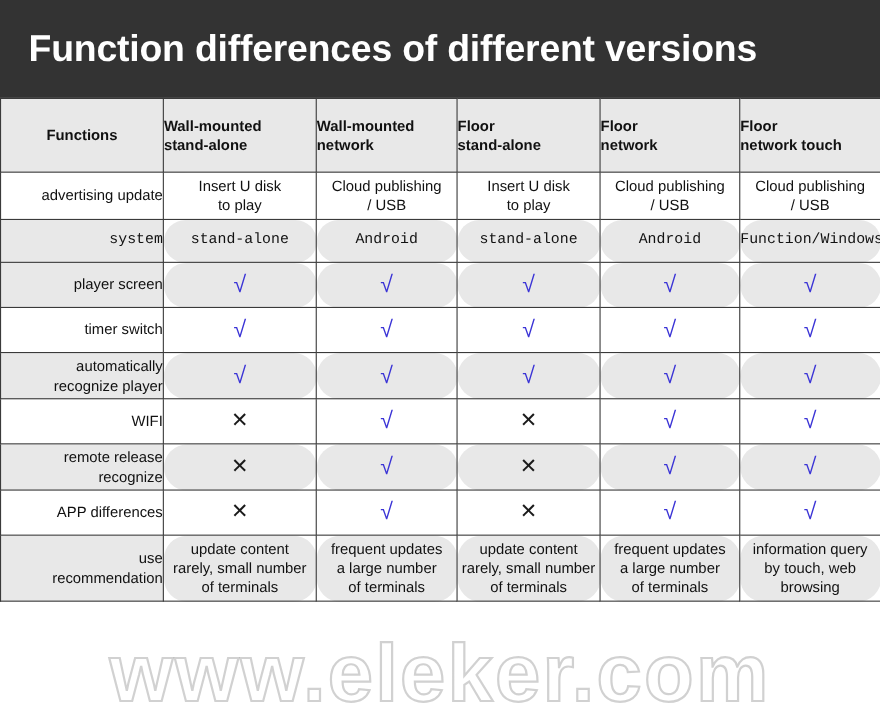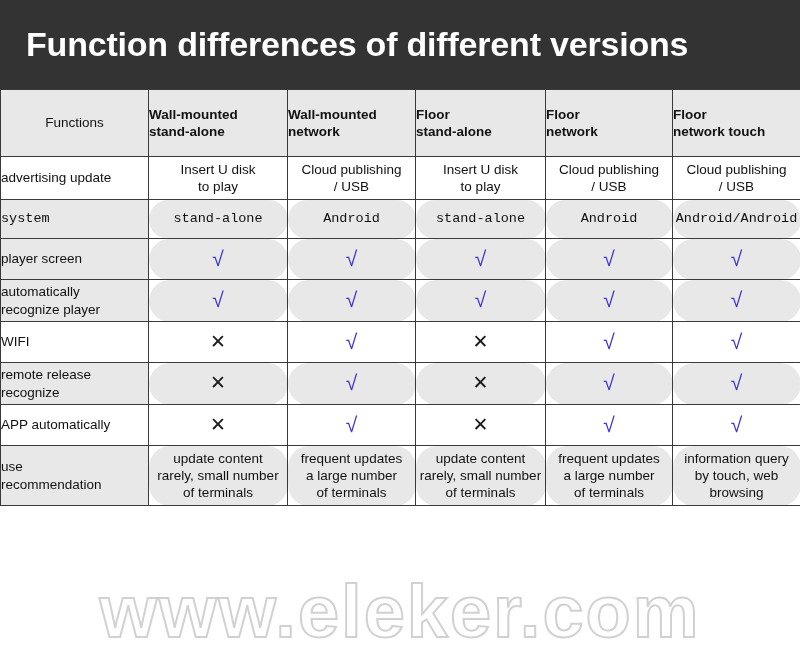--- a/index.html
+++ b/index.html
@@ -59,34 +59,34 @@
   }
   
   thead th {
     background: #e8e8e8;
     height: 66px;
     font-weight: bold;
     font-size: 15px;
     vertical-align: middle;
   }
   th.head-func {
-    font-weight: normal;
+    font-weight: bold;
     font-size: 16px;
   }
   th.head-col {
     text-align: left;
     padding-left: 10px;
   }
   th.head-col.pad-wide { padding-left: 20px; }
 
   tbody tr.shade td { background: #e8e8e8; }
   tbody tr.plain td { background: #ffffff; }
 
   td.rowlabel {
-    text-align: left;
+    text-align: right;
     font-size: 14px;
     padding: 4px 3px;
     margin-left: 40px;
   }
   td.cell {
     text-align: center;
     font-size: 13.5px;
     padding: 4px 5px;
     border-radius: 21px;
   }
@@ -226,26 +226,36 @@
           <td class="cell">
             <div>Android</div>
           </td>
           <td class="cell">
             <div>stand-alone</div>
           </td>
           <td class="cell">
             <div>Android</div>
           </td>
           <td class="cell">
-            <div>Android/Android</div>
+            <div>Function/Windows</div>
           </td>
         </tr>
         <tr class="shade r-mark">
           <td class="rowlabel">
             <div>player screen</div>
+          </td>
+          <td class="cell mark"><span class="tick">√</span></td>
+          <td class="cell mark"><span class="tick">√</span></td>
+          <td class="cell mark"><span class="tick">√</span></td>
+          <td class="cell mark"><span class="tick">√</span></td>
+          <td class="cell mark"><span class="tick">√</span></td>
+        </tr>
+        <tr class="plain r-mark">
+          <td class="rowlabel">
+            <div>timer switch</div>
           </td>
           <td class="cell mark"><span class="tick">√</span></td>
           <td class="cell mark"><span class="tick">√</span></td>
           <td class="cell mark"><span class="tick">√</span></td>
           <td class="cell mark"><span class="tick">√</span></td>
           <td class="cell mark"><span class="tick">√</span></td>
         </tr>
         <tr class="shade r-mark2">
           <td class="rowlabel">
             <div>automatically</div>
@@ -273,21 +283,21 @@
             <div>recognize</div>
           </td>
           <td class="cell mark"><span class="cross">✕</span></td>
           <td class="cell mark"><span class="tick">√</span></td>
           <td class="cell mark"><span class="cross">✕</span></td>
           <td class="cell mark"><span class="tick">√</span></td>
           <td class="cell mark"><span class="tick">√</span></td>
         </tr>
         <tr class="plain r-mark">
           <td class="rowlabel">
-            <div>APP automatically</div>
+            <div>APP differences</div>
           </td>
           <td class="cell mark"><span class="cross">✕</span></td>
           <td class="cell mark"><span class="tick">√</span></td>
           <td class="cell mark"><span class="cross">✕</span></td>
           <td class="cell mark"><span class="tick">√</span></td>
           <td class="cell mark"><span class="tick">√</span></td>
         </tr>
         <tr class="shade r-rec">
           <td class="rowlabel">
             <div>use</div>

